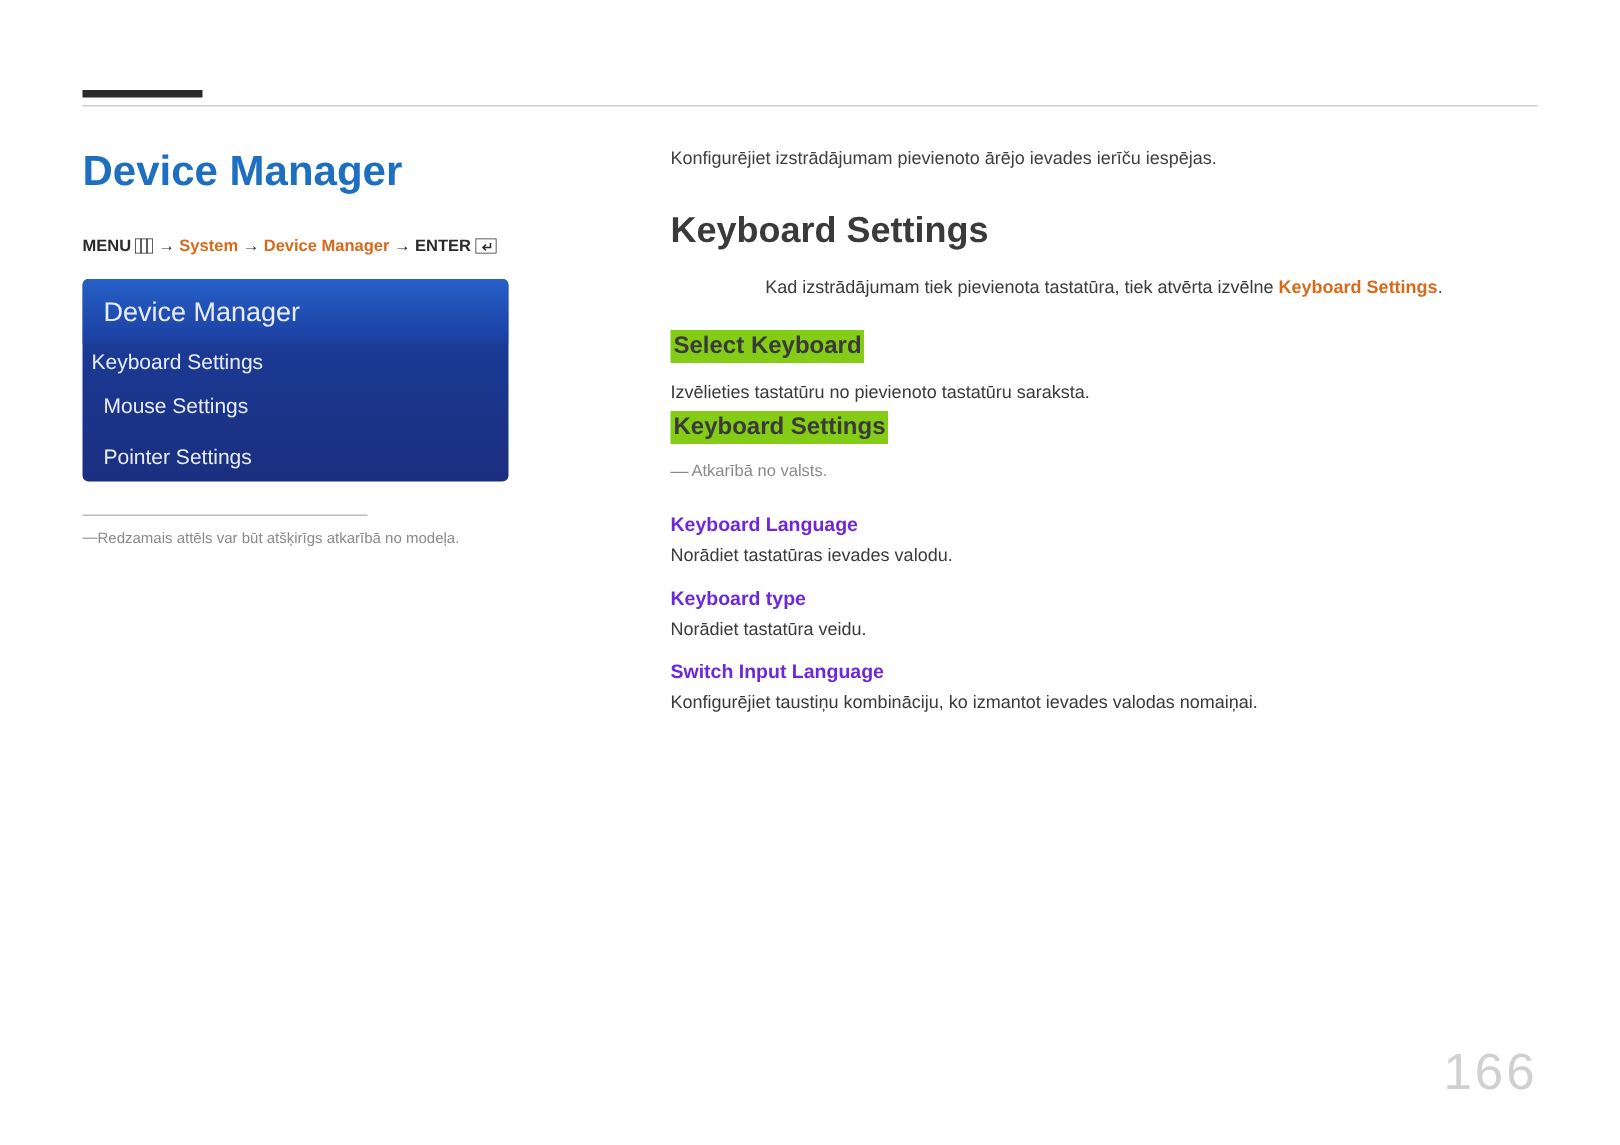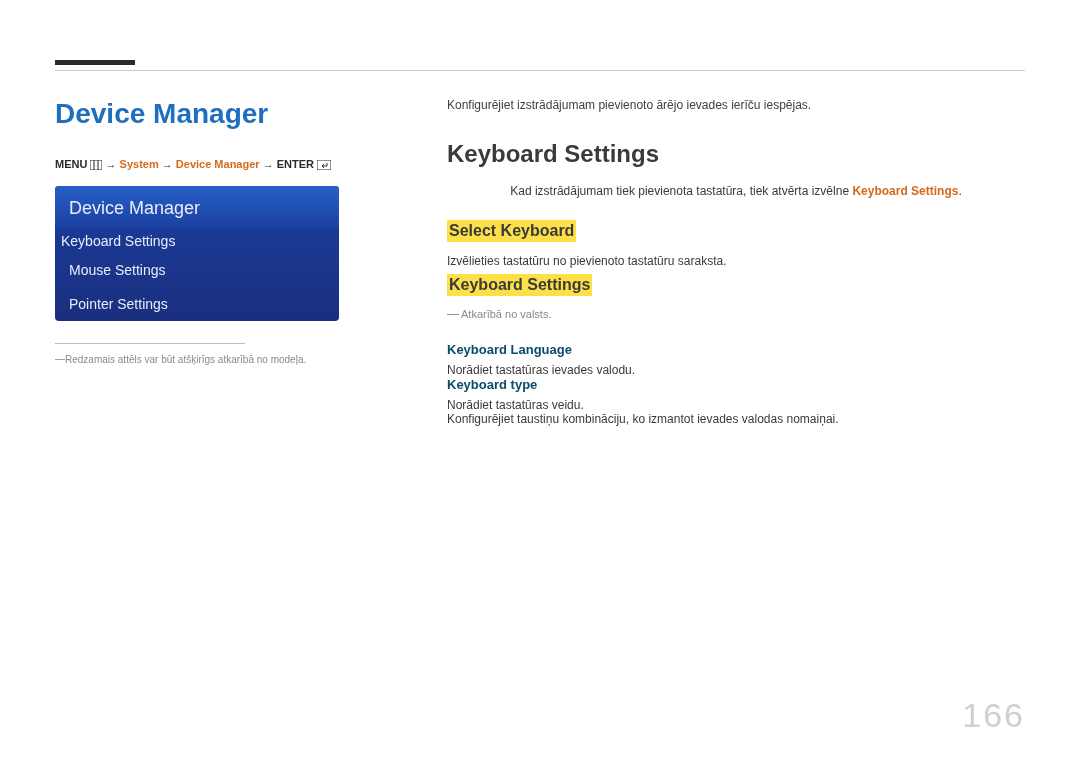--- a/index.html
+++ b/index.html
@@ -122,21 +122,21 @@
   }
   .section-p {
     font-size: 12px;
     color: #3a3a3a;
     margin-bottom: 22px;
     text-align: center;
   }
   .section-p .kw { color: #d66a1a; font-weight: 700; }
   .sub-h {
     display: inline-block;
-    background: #fde047;
+    background: #84cc16;
     color: #3a3a3a;
     font-size: 16px;
     font-weight: 700;
     padding: 2px 2px;
     margin-bottom: 12px;
   }
   .sub-p {
     font-size: 12px;
     color: #3a3a3a;
     margin-bottom: 6px;
@@ -152,21 +152,22 @@
     content: "―";
     position: absolute;
     left: 0;
     top: -1px;
     color: #8a8a8a;
     font-size: 12px;
   }
   .opt-h {
     font-size: 13px;
     font-weight: 700;
-    color: #0c4a6e;
+    color: #6d28d9;
+    margin-top: 14px;
     margin-bottom: 6px;
   }
   .opt-p {
     font-size: 12px;
     color: #3a3a3a;
     margin-bottom: 0;
   }
   .page-number {
     position: absolute;
     right: 55px;
@@ -244,21 +245,22 @@
       </div>
 
       <div>
         <span class="sub-h">Keyboard Settings</span>
         <div class="note">Atkarībā no valsts.</div>
 
         <div class="opt-h">Keyboard Language</div>
         <p class="opt-p">Norādiet tastatūras ievades valodu.</p>
 
         <div class="opt-h">Keyboard type</div>
-        <p class="opt-p">Norādiet tastatūras veidu.</p>
-
+        <p class="opt-p">Norādiet tastatūra veidu.</p>
+
+        <div class="opt-h">Switch Input Language</div>
         <p class="opt-p">Konfigurējiet taustiņu kombināciju, ko izmantot ievades valodas nomaiņai.</p>
       </div>
     </div>
   </div>
 
   <div class="page-number">166</div>
 </div>
 
 </body></html>

